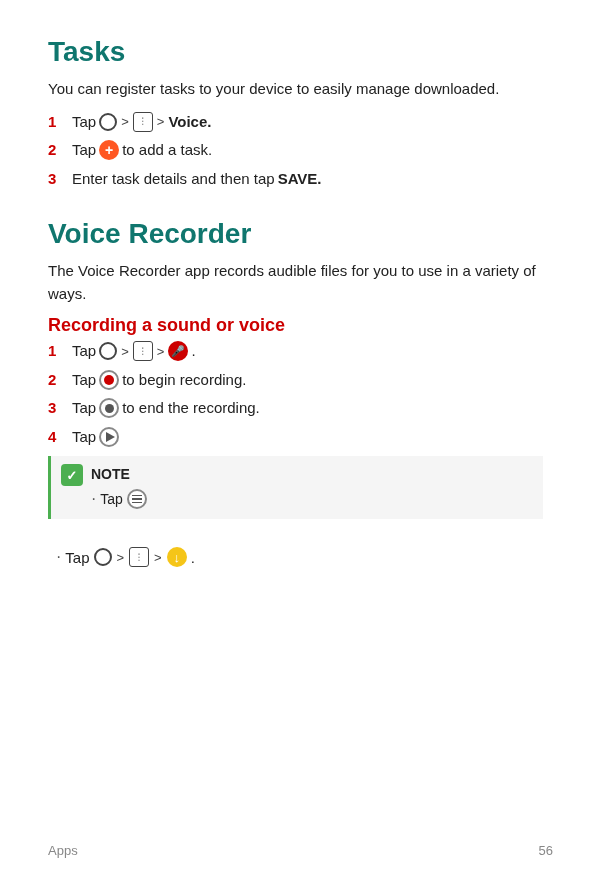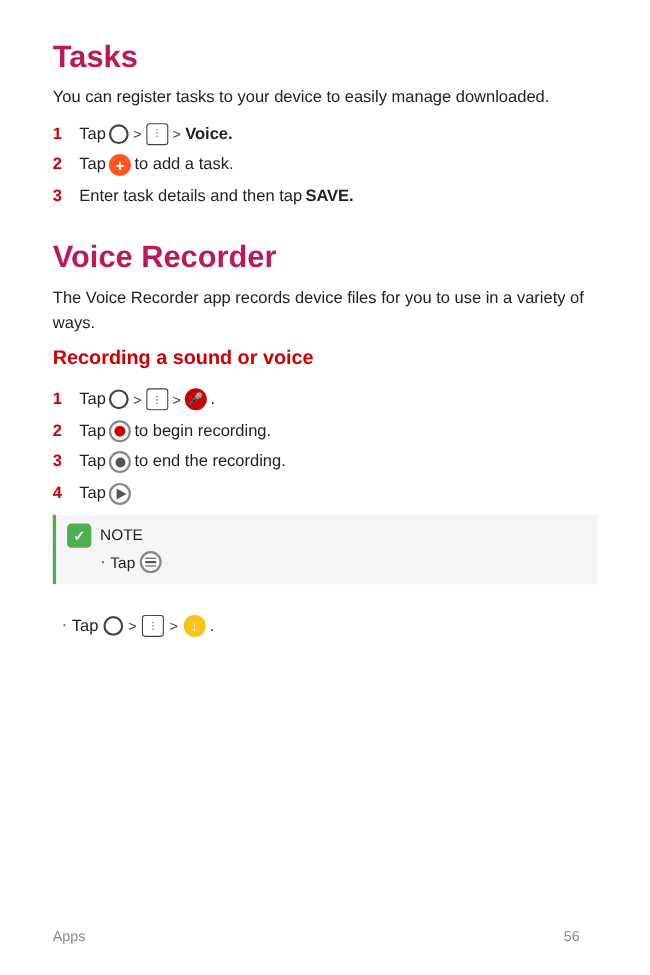--- a/index.html
+++ b/index.html
@@ -11,21 +11,21 @@
       font-family: 'Arial', sans-serif;
       font-size: 15px;
       color: #222222;
       padding: 36px 48px 36px 48px;
       position: relative;
     }
 
     h1.section-title {
       font-size: 28px;
       font-weight: bold;
-      color: #be185d;
+      color: #0f766e;
       margin-bottom: 10px;
     }
 
     p.description {
       font-size: 15px;
       line-height: 1.5;
       margin-bottom: 10px;
       color: #222;
     }
 
@@ -201,53 +201,53 @@
       flex-shrink: 0;
     }
 
     .note-content {
       font-size: 14px;
       line-height: 1.5;
       color: #222;
     }
 
     .note-label {
-      font-weight: normal;
+      font-weight: bold;
     }
 
     .bullet-row {
       display: flex;
       align-items: center;
       gap: 4px;
       font-size: 14px;
       margin-top: 2px;
     }
 
     .bullet {
       font-size: 16px;
       color: #555;
     }
 
     .footer {
       position: absolute;
       bottom: 28px;
       left: 48px;
-      right: 64px;
+      right: 38px;
       display: flex;
       justify-content: space-between;
       align-items: center;
       font-size: 13px;
       color: #888;
     }
 
     .sub-section-title {
       font-size: 18px;
       font-weight: bold;
       color: #cc0000;
-      margin-bottom: 16px;
+      margin-bottom: 4px;
       margin-top: 2px;
     }
 
     .sub-bullet-row {
       display: flex;
       align-items: center;
       gap: 4px;
       font-size: 15px;
       margin-top: 4px;
       margin-left: 8px;
@@ -288,21 +288,21 @@
       <span class="step-text">
         <span>Enter task details and then tap</span>
         <span class="bold">SAVE.</span>
       </span>
     </div>
   </div>
 </div>
 
 <div class="section">
   <h1 class="section-title">Voice Recorder</h1>
-  <p class="description">The Voice Recorder app records device files for you to use in a variety of ways.</p>
+  <p class="description">The Voice Recorder app records audible files for you to use in a variety of ways.</p>
 
   <h2 class="sub-section-title">Recording a sound or voice</h2>
 
   <div class="steps">
 
     <div class="step-row">
       <span class="step-num">1</span>
       <span class="step-text">
         <span>Tap</span>
         <span class="icon-home"></span>

